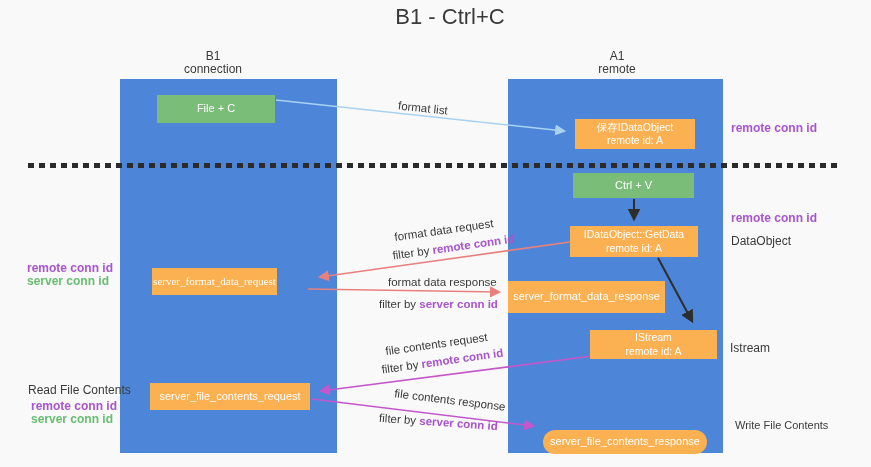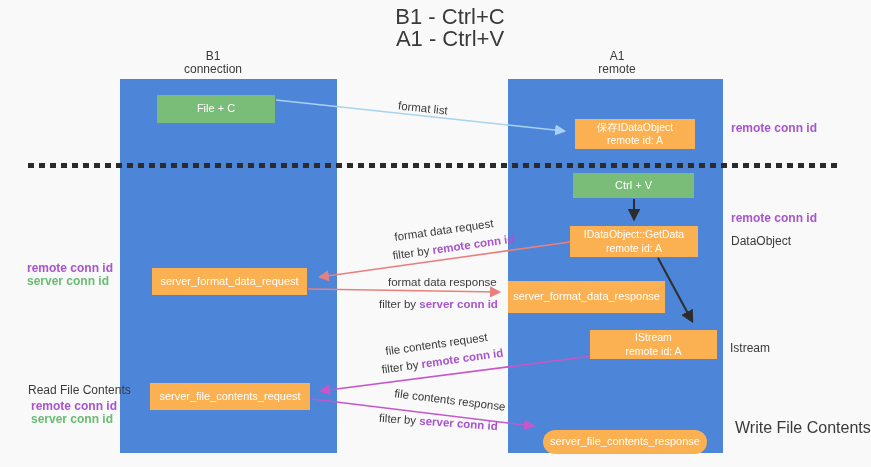--- a/index.html
+++ b/index.html
@@ -45,21 +45,20 @@
   .side-stack { position: absolute; font-size: 12px; line-height: 13px; white-space: nowrap; }
   svg.overlay { position: absolute; left: 0; top: 0; width: 871px; height: 467px; pointer-events: none; }
 </style>
 </head>
 <body>
 
 <div class="canvas">
 
   <div class="title">
     <div>B1 - Ctrl+C</div>
-    <div>A1 - Ctrl+V</div>
   </div>
 
   <div class="lane-header" style="left:153px; top:50px;">
     <div>B1</div>
     <div>connection</div>
   </div>
   <div class="lane-header" style="left:557px; top:50px;">
     <div>A1</div>
     <div>remote</div>
   </div>
@@ -104,21 +103,21 @@
 
   <div class="node green" style="left:573px; top:173px; width:121px; height:25px;">
     <div>Ctrl + V</div>
   </div>
 
   <div class="node orange" style="left:570px; top:226px; width:128px; height:31px; font-size:10.5px;">
     <div>IDataObject::GetData</div>
     <div>remote id: A</div>
   </div>
 
-  <div class="node orange" style="left:152px; top:268px; width:155px; height:27px;">
+  <div class="node orange" style="left:152px; top:268px; width:125px; height:27px;font-family:Liberation Serif, serif;">
     <div>server_format_data_request</div>
   </div>
 
   <div class="node orange" style="left:508px; top:281px; width:157px; height:32px;">
     <div>server_format_data_response</div>
   </div>
 
   <div class="node orange" style="left:590px; top:330px; width:127px; height:29px; font-size:10.5px;">
     <div>IStream</div>
     <div>remote id: A</div>
@@ -129,21 +128,21 @@
   </div>
 
   <div class="node orange" style="left:543px; top:430px; width:164px; height:24px;border-radius:12px;">
     <div>server_file_contents_response</div>
   </div>
 
   <div class="lbl b purple" style="left:731px; top:121px;">remote conn id</div>
   <div class="lbl b purple" style="left:731px; top:211px;">remote conn id</div>
   <div class="lbl" style="left:731px; top:234px; font-size:12px;">DataObject</div>
   <div class="lbl" style="left:730px; top:341px; font-size:12px;">Istream</div>
-  <div class="lbl" style="left:735px; top:419px; font-size:16px;">Write File Contents</div>
+  <div class="lbl" style="left:735px; top:419px; font-size:11px;">Write File Contents</div>
 
   <div class="side-stack" style="left:27px; top:262px; font-weight:bold;">
     <div class="purple">remote conn id</div>
     <div class="greent">server conn id</div>
   </div>
   <div class="lbl" style="left:28px; top:383px; font-size:12px;">Read File Contents</div>
   <div class="side-stack" style="left:31px; top:400px; font-weight:bold;">
     <div class="purple">remote conn id</div>
     <div class="greent">server conn id</div>
   </div>

